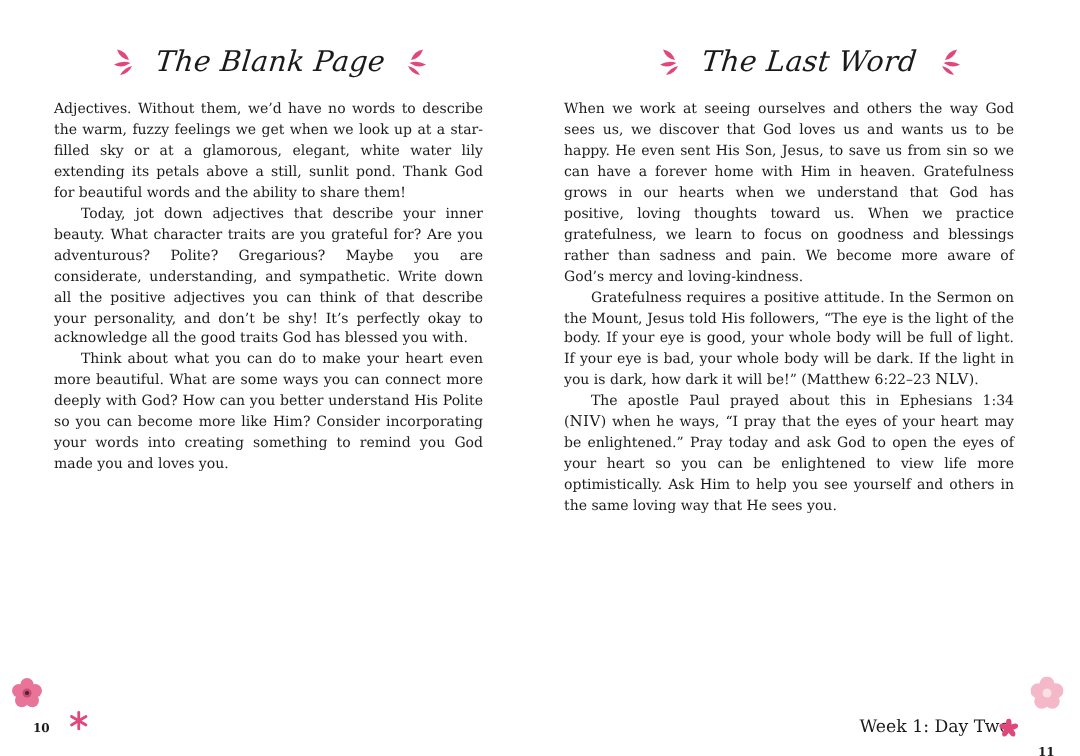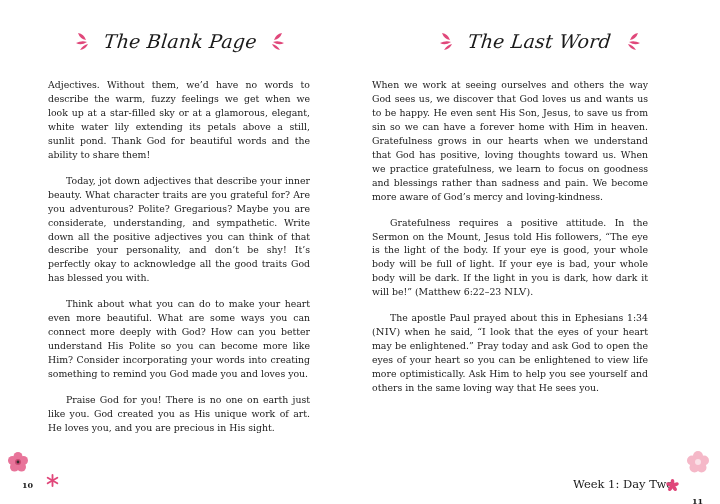--- a/index.html
+++ b/index.html
@@ -17,22 +17,22 @@
     .heading-title {
       font-family: "DejaVu Serif", serif; font-style: italic; font-size: 19px;
       color: #1a1a1a; letter-spacing: 0.2px; transform: skewX(-6deg);
     }
     .flourish { width: 18px; height: 22px; display: inline-block; }
     .body-text {
       position: absolute; top: 66px; font-size: 9.35px; line-height: 13.95px;
       text-align: justify; hyphens: none;
     }
     .page.left .body-text { left: 36px; width: 286px; }
-    .page.right .body-text { left: 0; width: 300px; }
-    .body-text p { margin: 12px; text-indent: 18px; }
+    .page.right .body-text { left: 16px; width: 300px; }
+    .body-text p { margin: 0; text-indent: 18px; }
     .body-text p.first { text-indent: 0; }
     .sc { font-size: 10px; letter-spacing: 0.3px; }
     .folio { position: absolute; font-size: 8px; color: #1a1a1a; font-weight: bold; }
     .running-head {
       position: absolute; font-size: 11.5px; color: #1a1a1a; font-family: "DejaVu Serif", serif;
     }
     .deco { position: absolute; }
   </style>
 </head>
 <body>
@@ -49,21 +49,20 @@
       <path d="M2 3 Q8 4 10 10 Q4 9 2 3Z" fill="#e0477a"></path>
       <path d="M0 13 Q6 10 11 12 Q5 16 0 13Z" fill="#e0477a"></path>
       <path d="M4 20 Q7 15 12 14 Q10 19 4 20Z" fill="#e0477a"></path>
     </svg>
   </div>
 
   <div class="body-text">
     <p class="first">Adjectives. Without them, we’d have no words to describe the warm, fuzzy feelings we get when we look up at a star-filled sky or at a glamorous, elegant, white water lily extending its petals above a still, sunlit pond. Thank God for beautiful words and the ability to share them!</p>
     <p>Today, jot down adjectives that describe your inner beauty. What character traits are you grateful for? Are you adventurous? Polite? Gregarious? Maybe you are considerate, understanding, and sympathetic. Write down all the positive adjectives you can think of that describe your personality, and don’t be shy! It’s perfectly okay to acknowledge all the good traits God has blessed you with.</p>
     <p>Think about what you can do to make your heart even more beautiful. What are some ways you can connect more deeply with God? How can you better understand His Polite so you can become more like Him? Consider incorporating your words into creating something to remind you God made you and loves you.</p>
-    <p>Praise God for you! There is no one on earth just like you. God created you as His unique work of art. He loves you, and you are precious in His sight.</p>
   </div>
 
   <svg class="deco" style="left:8px;top:452px;width:20px;height:20px;" viewBox="0 0 20 20">
     <g fill="#e8749a">
       <circle cx="10" cy="4.5" r="4.5"></circle>
         <circle cx="15.5" cy="8.5" r="4.5"></circle>
       <circle cx="13.5" cy="15" r="4.5"></circle>
         <circle cx="6.5" cy="15" r="4.5"></circle>
       <circle cx="4.5" cy="8.5" r="4.5"></circle>
     </g>
@@ -91,21 +90,21 @@
     <svg class="flourish" viewBox="0 0 18 22" style="transform:scaleX(-1)">
       <path d="M2 3 Q8 4 10 10 Q4 9 2 3Z" fill="#e0477a"></path>
       <path d="M0 13 Q6 10 11 12 Q5 16 0 13Z" fill="#e0477a"></path>
       <path d="M4 20 Q7 15 12 14 Q10 19 4 20Z" fill="#e0477a"></path>
     </svg>
   </div>
 
   <div class="body-text">
     <p class="first">When we work at seeing ourselves and others the way God sees us, we discover that God loves us and wants us to be happy. He even sent His Son, Jesus, to save us from sin so we can have a forever home with Him in heaven. Gratefulness grows in our hearts when we understand that God has positive, loving thoughts toward us. When we practice gratefulness, we learn to focus on goodness and blessings rather than sadness and pain. We become more aware of God’s mercy and loving-kindness.</p>
     <p><span>Gratefulness requires a positive attitude. In the Sermon on the Mount, Jesus told His followers, “The eye is the light of the body. If your eye is good, your whole body will be full of light. If your eye is bad, your whole body will be dark. If the light in you is dark, how dark it will be!” (Matthew 6:22–23 </span><span class="sc">NLV</span><span>).</span></p>
-    <p><span>The apostle Paul prayed about this in Ephesians 1:34 (</span><span class="sc">NIV</span><span>) when he said, “I look that the eyes of your heart may be enlightened.” Pray today and ask God to open the eyes of your heart so you can be enlightened to view life more optimistically. Ask Him to help you see yourself and others in the same loving way that He sees you.</span></p>
+    <p><span>The apostle Paul prayed about this in Ephesians 1:34 (</span><span class="sc">NIV</span><span>) when he ways, “I pray that the eyes of your heart may be enlightened.” Pray today and ask God to open the eyes of your heart so you can be enlightened to view life more optimistically. Ask Him to help you see yourself and others in the same loving way that He sees you.</span></p>
   </div>
 
   <span class="running-head" style="left:213px;top:477px;">Week 1: Day Two</span>
   <svg class="deco" style="left:306px;top:479px;width:13px;height:13px;" viewBox="0 0 14 14">
     <g fill="#e0477a">
       <ellipse cx="7" cy="3.5" rx="2" ry="3.5"></ellipse>
       <ellipse cx="7" cy="3.5" rx="2" ry="3.5" transform="rotate(72 7 7)"></ellipse>
       <ellipse cx="7" cy="3.5" rx="2" ry="3.5" transform="rotate(144 7 7)"></ellipse>
       <ellipse cx="7" cy="3.5" rx="2" ry="3.5" transform="rotate(216 7 7)"></ellipse>
       <ellipse cx="7" cy="3.5" rx="2" ry="3.5" transform="rotate(288 7 7)"></ellipse>

